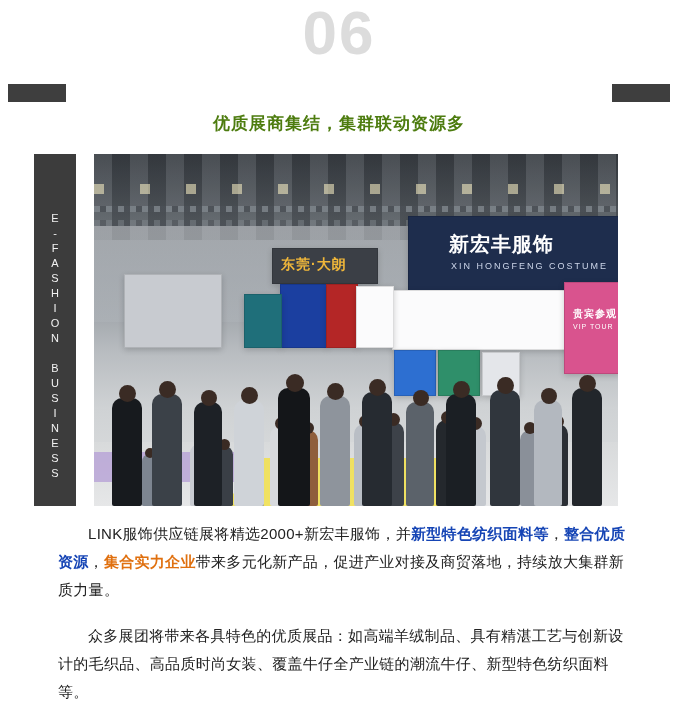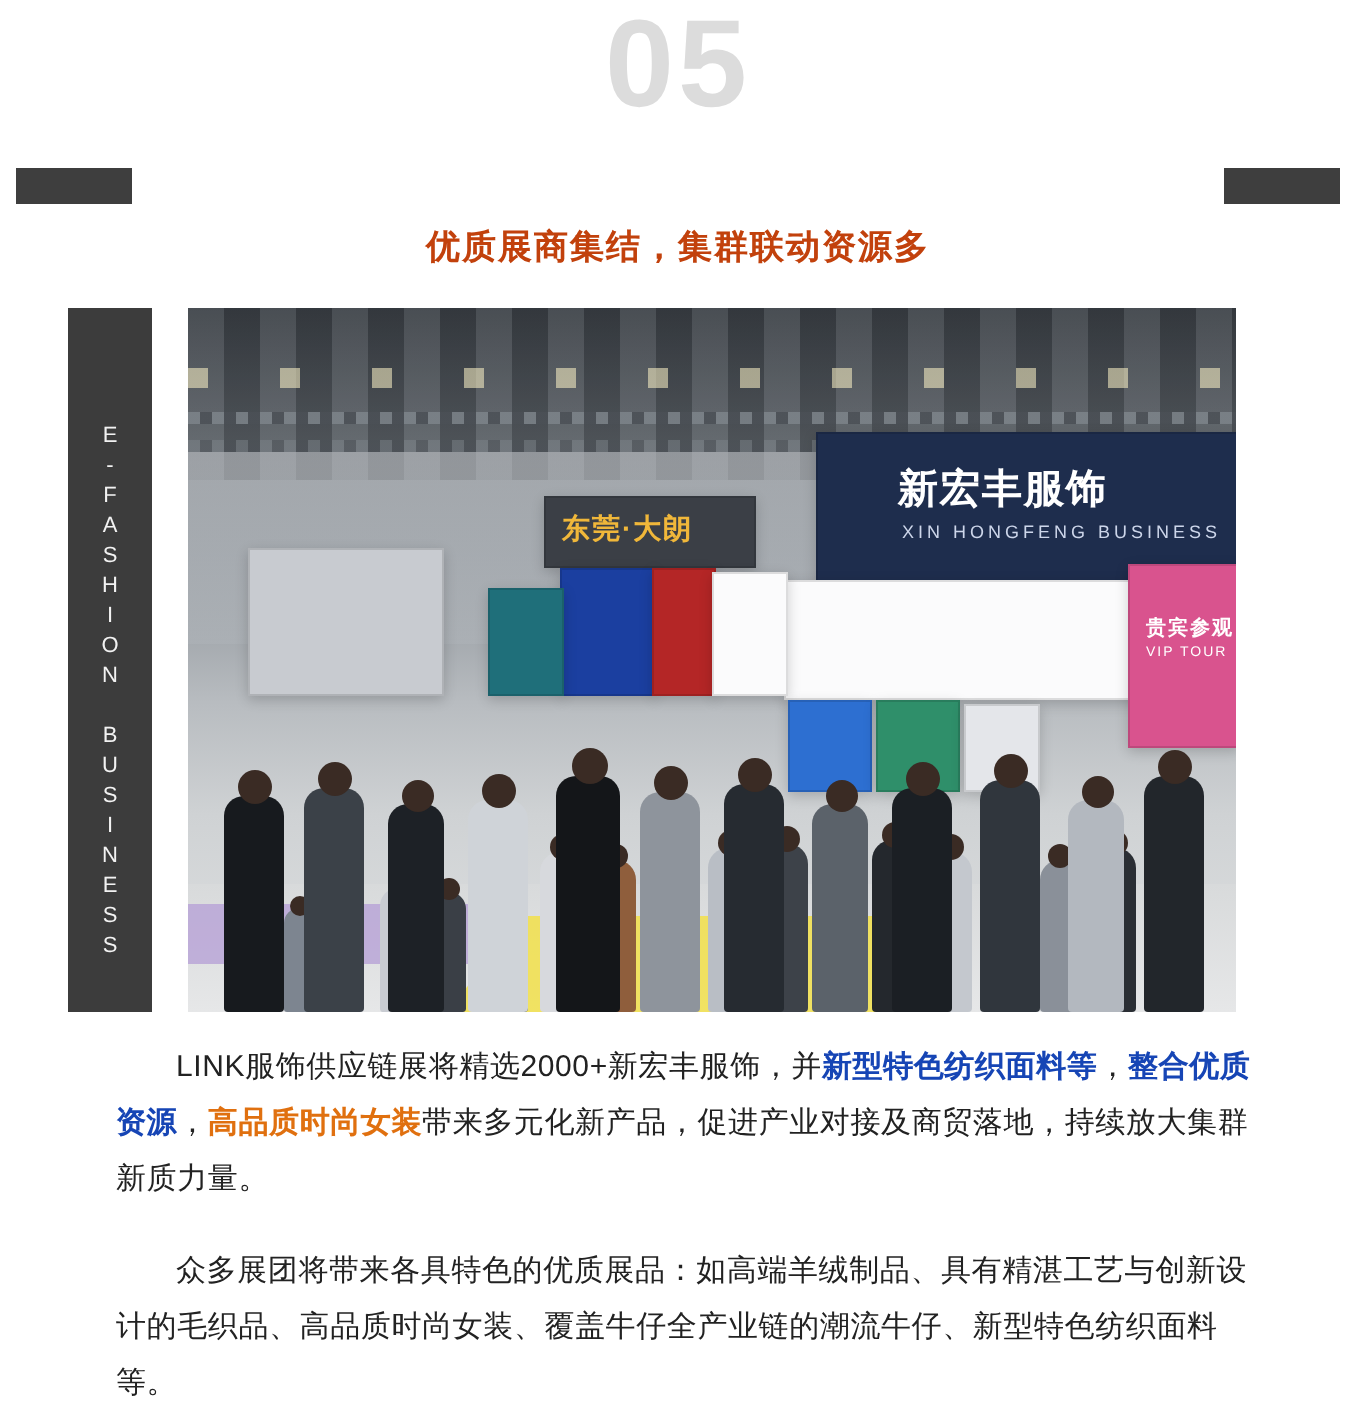--- a/index.html
+++ b/index.html
@@ -66,21 +66,21 @@
   .bar-right { right: 8px; }
 
   .subtitle {
     position: absolute;
     top: 112px;
     left: 0;
     right: 0;
     text-align: center;
     font-size: 17px;
     font-weight: bold;
-    color: #c2410c;
+    color: #4d7c0f;
     letter-spacing: 1px;
   }
 
   
   .content {
     position: relative;
     margin: 4px 34px 0 34px;
   }
 
   .sidebar-vertical {
@@ -223,21 +223,21 @@
   }
   .em-blue { color: #1645b5; font-weight: bold; }
   .em-orange { color: #e0700f; font-weight: bold; }
 </style>
 </head>
 <body>
 
 <div class="page">
 
   <div class="header">
-    <div class="big-number">05</div>
+    <div class="big-number">06</div>
     <div class="bar bar-left"></div>
     <div class="bar bar-right"></div>
     <div class="subtitle">优质展商集结，集群联动资源多</div>
   </div>
 
   <div class="content">
 
     <div class="sidebar-vertical">
       <div class="vtext">E-FASHION BUSINESS</div>
     </div>
@@ -245,21 +245,21 @@
     <div class="photo-wrap">
       <div class="photo">
 
         <div class="ceiling"></div>
         <div class="truss" style="left:0; top:52px; width:100%;"></div>
         <div class="truss" style="left:0; top:66px; width:100%; opacity:.5;"></div>
         <div class="backwall"></div>
 
         <div class="booth booth-dark" style="left:314px; top:62px; width:226px; height:74px;">
           <div class="sign-text" style="left:40px; top:14px; font-size:20px;">新宏丰服饰</div>
-          <div class="sign-text" style="left:42px; top:44px; font-size:9px; font-weight:normal; letter-spacing:2px; color:#cdd6ea;">XIN HONGFENG BUSINESS</div>
+          <div class="sign-text" style="left:42px; top:44px; font-size:9px; font-weight:normal; letter-spacing:2px; color:#cdd6ea;">XIN HONGFENG COSTUME</div>
         </div>
         <div class="booth booth-white" style="left:298px; top:136px; width:226px; height:58px;"></div>
 
         <div class="booth" style="left:178px; top:94px; width:104px; height:34px; background:#3b3f46;">
           <div class="sign-text" style="left:8px; top:7px; font-size:14px; color:#f0b73a;">东莞·大朗</div>
         </div>
 
         <div class="booth booth-pink" style="left:470px; top:128px; width:54px; height:90px;">
           <div class="sign-text" style="left:8px; top:24px; font-size:10px;">贵宾参观</div>
           <div class="sign-text" style="left:8px; top:40px; font-size:7px; font-weight:normal;">VIP TOUR</div>
@@ -343,21 +343,21 @@
           <div class="person" style="left:440px; width:28px; height:106px; background:#b3b8bf;"></div>
           <div class="head" style="left:447px; bottom:102px; width:16px; height:16px;"></div>
           <div class="person" style="left:478px; width:30px; height:118px; background:#22262b;"></div>
           <div class="head" style="left:485px; bottom:114px; width:17px; height:17px;"></div>
         </div>
       </div>
     </div>
 
     <div class="paragraphs">
       <p class="para">
-        <span>LINK服饰供应链展将精选2000+新宏丰服饰，并</span><span class="em-blue">新型特色纺织面料等</span><span>，</span><span class="em-blue">整合优质资源</span><span>，</span><span class="em-orange">高品质时尚女装</span><span>带来多元化新产品，促进产业对接及商贸落地，持续放大集群新质力量。</span>
+        <span>LINK服饰供应链展将精选2000+新宏丰服饰，并</span><span class="em-blue">新型特色纺织面料等</span><span>，</span><span class="em-blue">整合优质资源</span><span>，</span><span class="em-orange">集合实力企业</span><span>带来多元化新产品，促进产业对接及商贸落地，持续放大集群新质力量。</span>
       </p>
       <p class="para">
         <span>众多展团将带来各具特色的优质展品：如高端羊绒制品、具有精湛工艺与创新设计的毛织品、高品质时尚女装、覆盖牛仔全产业链的潮流牛仔、新型特色纺织面料等。</span>
       </p>
     </div>
 
   </div>
 </div>
 
 </body></html>

